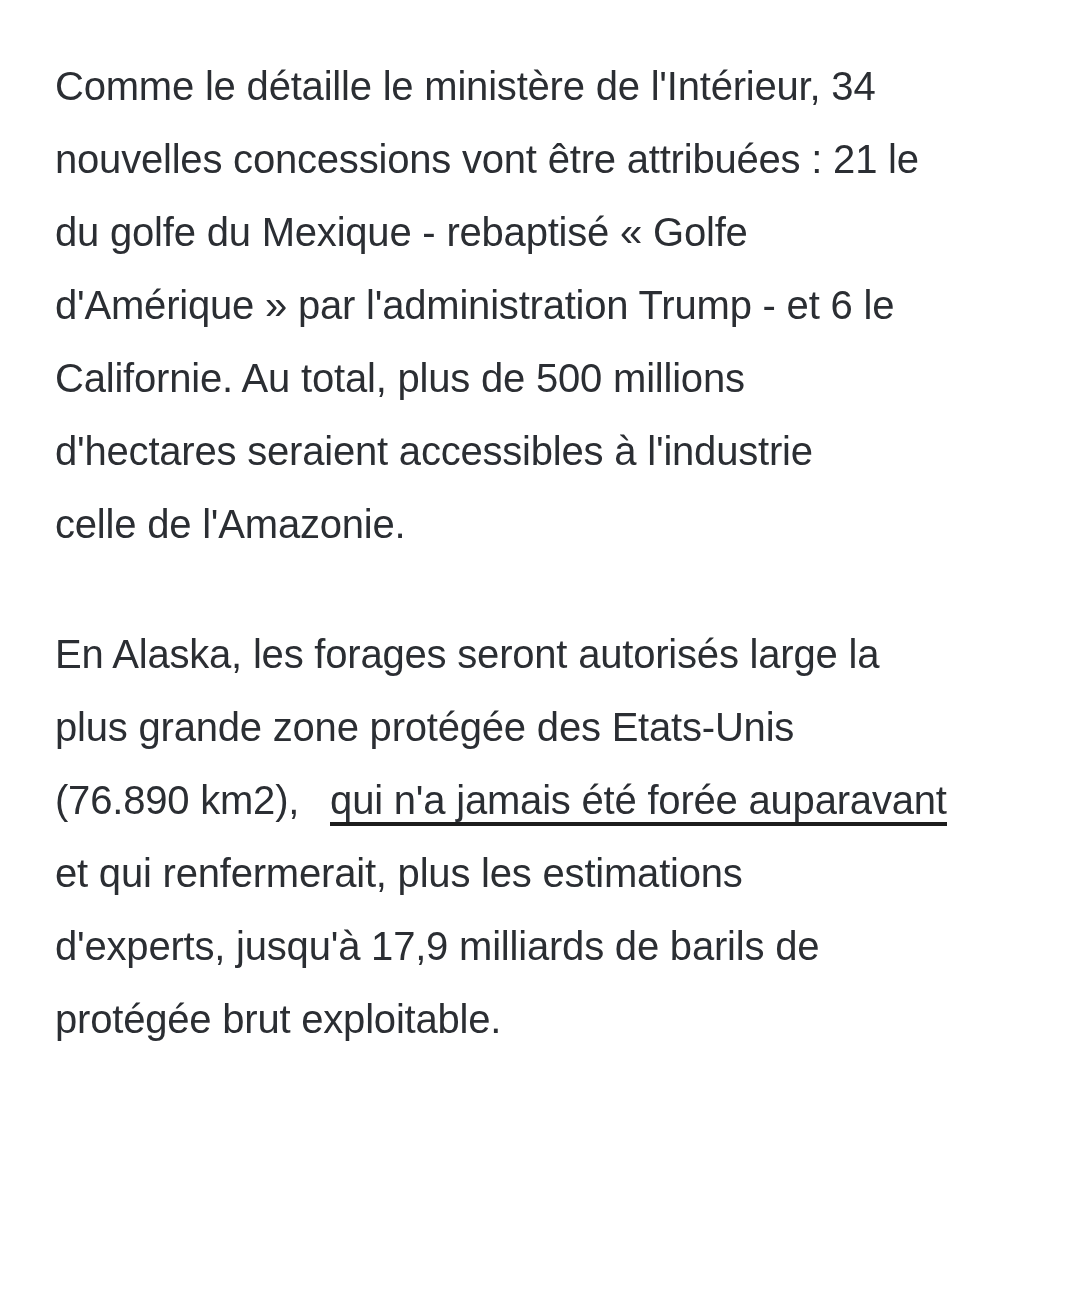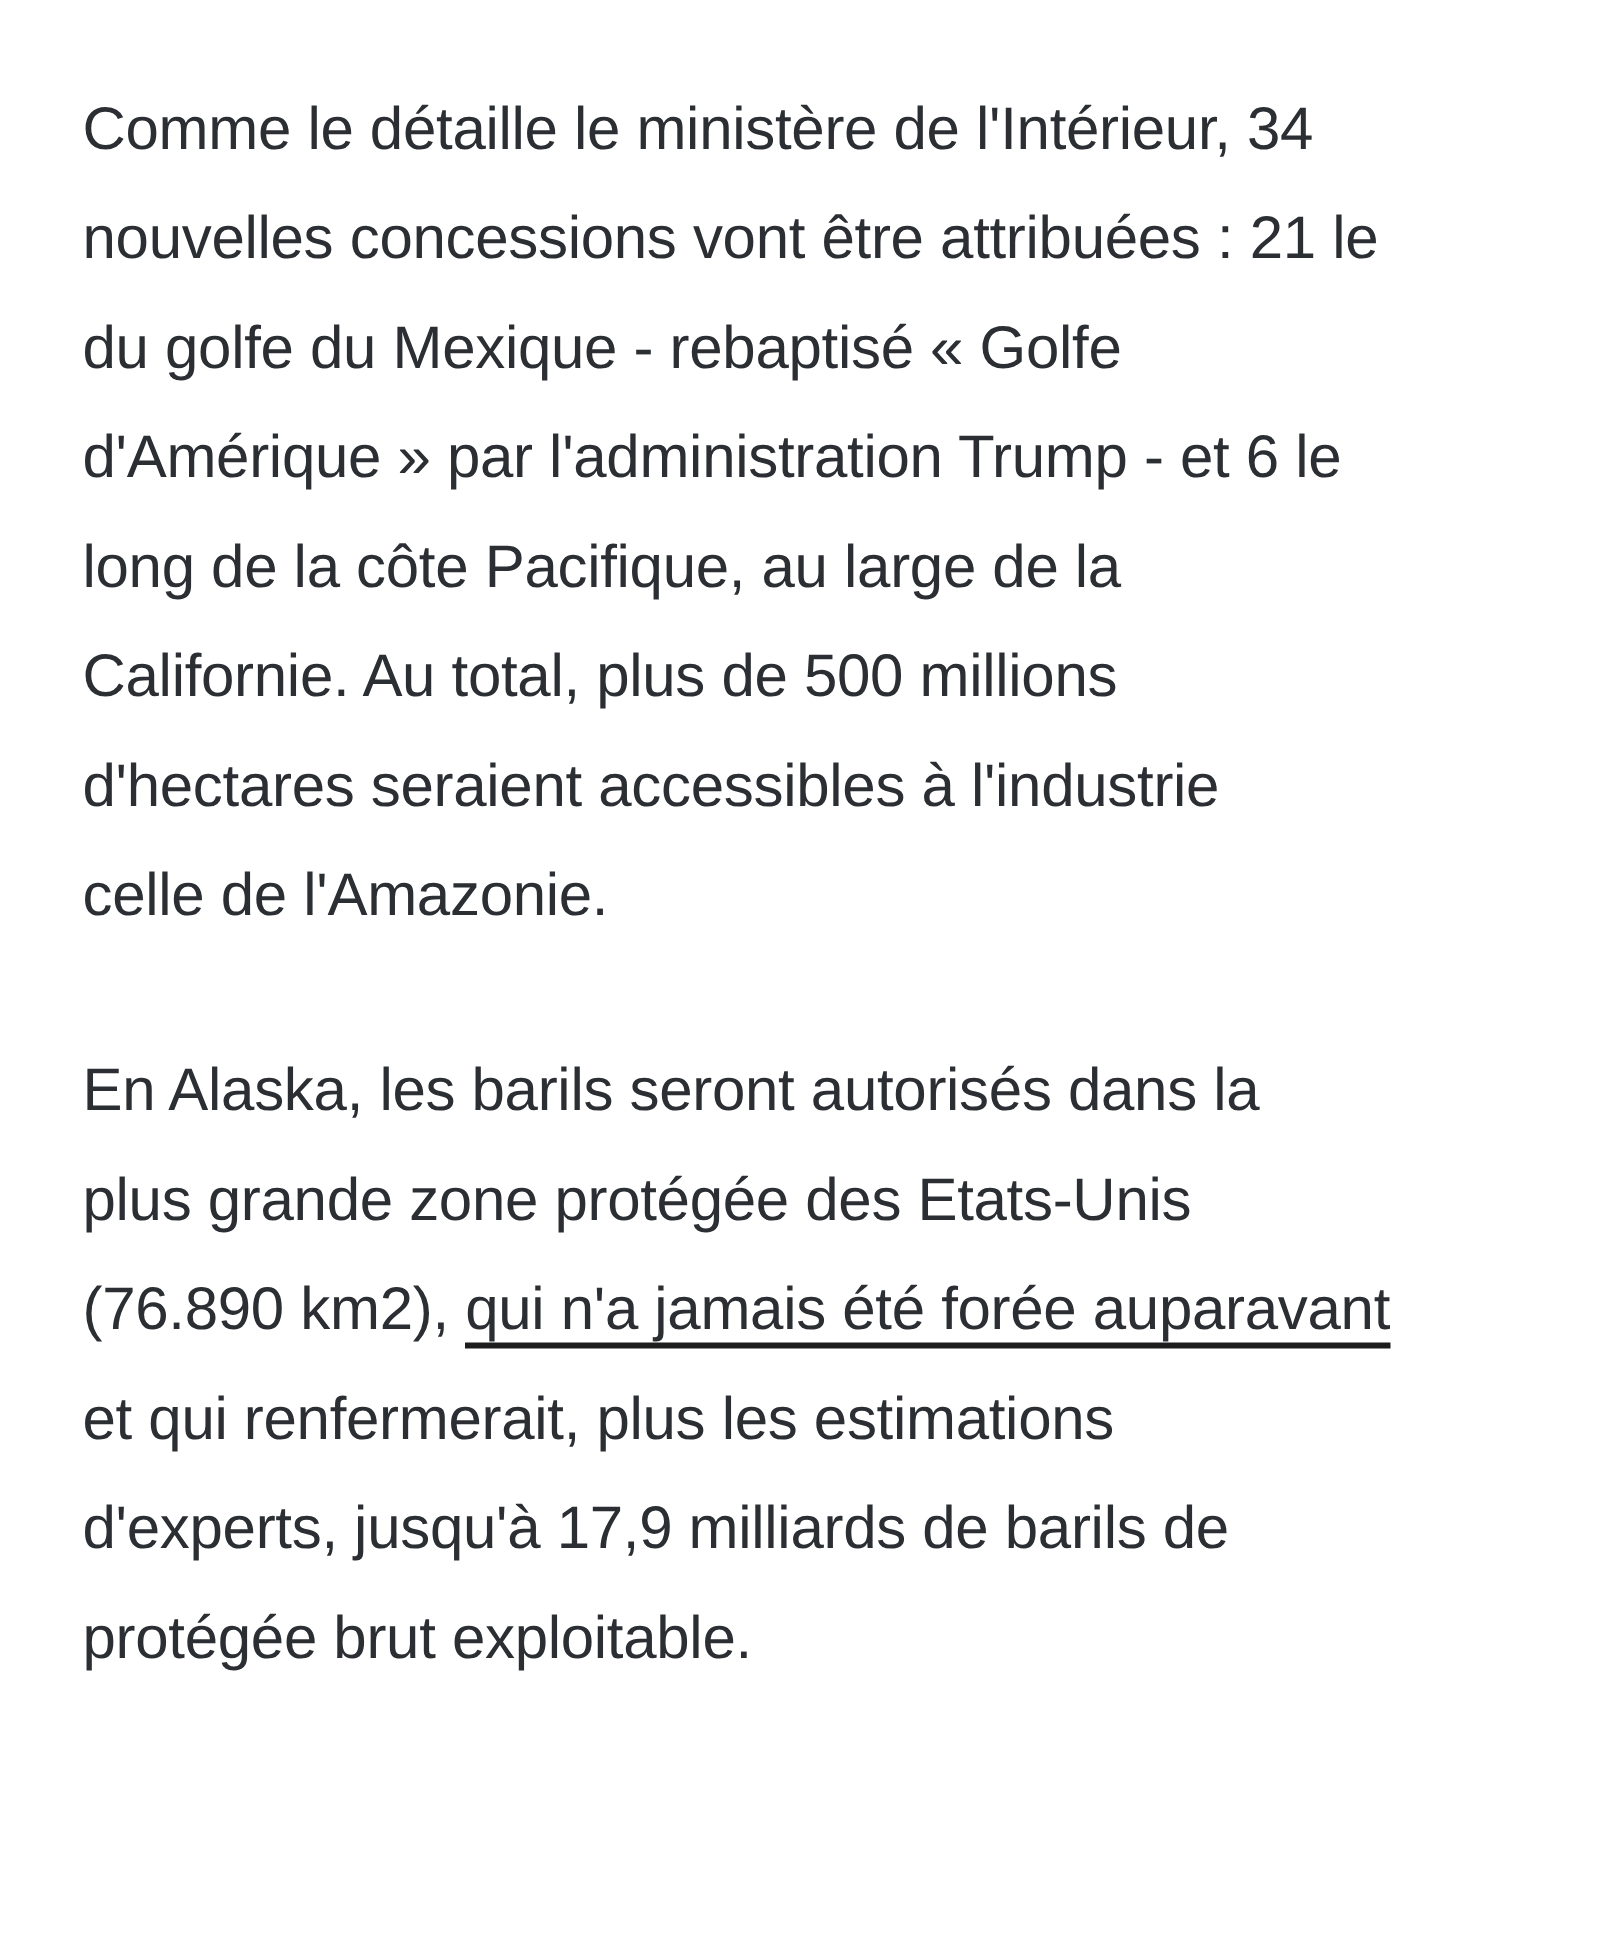--- a/index.html
+++ b/index.html
@@ -25,40 +25,40 @@
     line-height: 73px;
     letter-spacing: -0.2px;
     white-space: nowrap;
     font-weight: 400;
   }
   .inline-link {
     color: #2b2e33;
     text-decoration: none;
     border-bottom: 4px solid #1d1d1d;
     cursor: pointer;
+    margin-left: 20px;
   }
 </style>
 </head>
 <body>
 
 <div class="article">
 
   <div class="paragraph">
     <div class="line">Comme le détaille le ministère de l'Intérieur, 34</div>
     <div class="line">nouvelles concessions vont être attribuées : 21 le</div>
     <div class="line">du golfe du Mexique - rebaptisé « Golfe</div>
     <div class="line">d'Amérique » par l'administration Trump - et 6 le</div>
-    <div class="line">long de la côte Pacifique, au large de la</div>
     <div class="line">Californie. Au total, plus de 500 millions</div>
     <div class="line">d'hectares seraient accessibles à l'industrie</div>
     <div class="line">celle de l'Amazonie.</div>
   </div>
 
   <div class="paragraph">
-    <div class="line">En Alaska, les barils seront autorisés dans la</div>
+    <div class="line">En Alaska, les forages seront autorisés large la</div>
     <div class="line">plus grande zone protégée des Etats-Unis</div>
     <div class="line"><span>(76.890 km2), </span><a class="inline-link">qui n'a jamais été forée auparavant</a></div>
     <div class="line">et qui renfermerait, plus les estimations</div>
     <div class="line">d'experts, jusqu'à 17,9 milliards de barils de</div>
     <div class="line">protégée brut exploitable.</div>
   </div>
 
 </div>
 
 </body></html>

